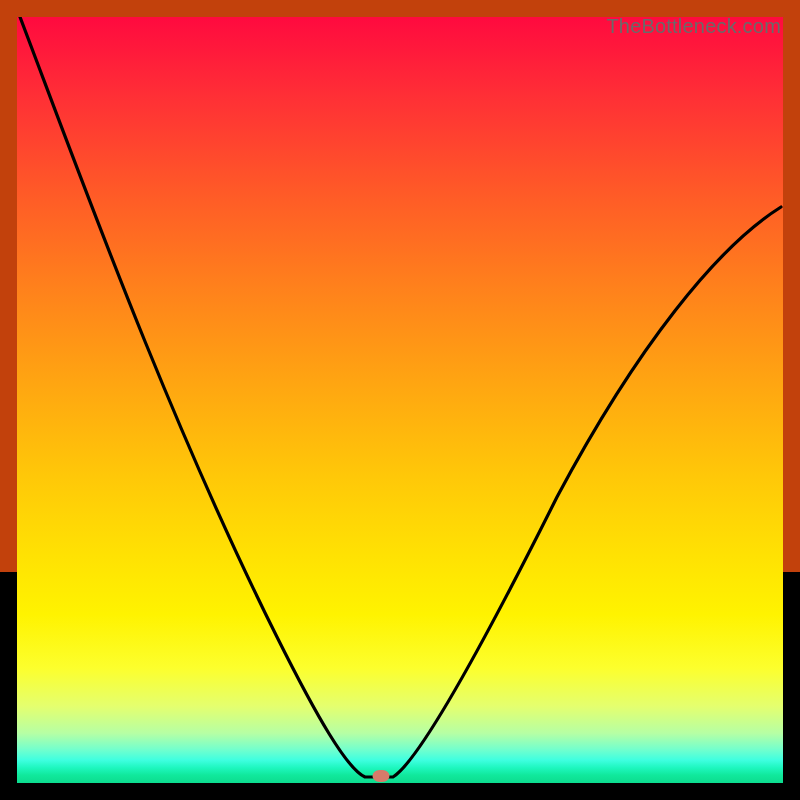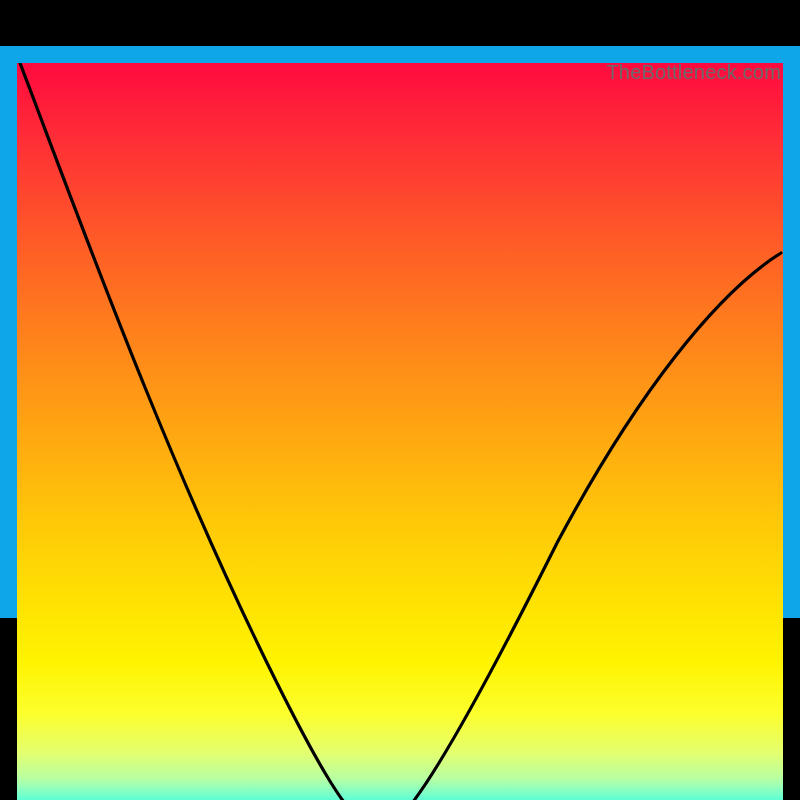--- a/index.html
+++ b/index.html
@@ -8,22 +8,21 @@
     width: 800px;
     height: 800px;
     background: #000;
     overflow: hidden;
     font-family: Arial, Helvetica, sans-serif;
   }
   .frame {
     position: relative;
     width: 800px;
     height: 572px;
-    background: #0ea5e9;
-    margin-top: 46px;
+    background: #c2410c;
   }
   .plot {
     position: absolute;
     left: 17px;
     top: 17px;
     width: 766px;
     height: 766px;
     background: linear-gradient(to bottom,
       #ff0a3f 0%,
       #ff2e36 10%,

